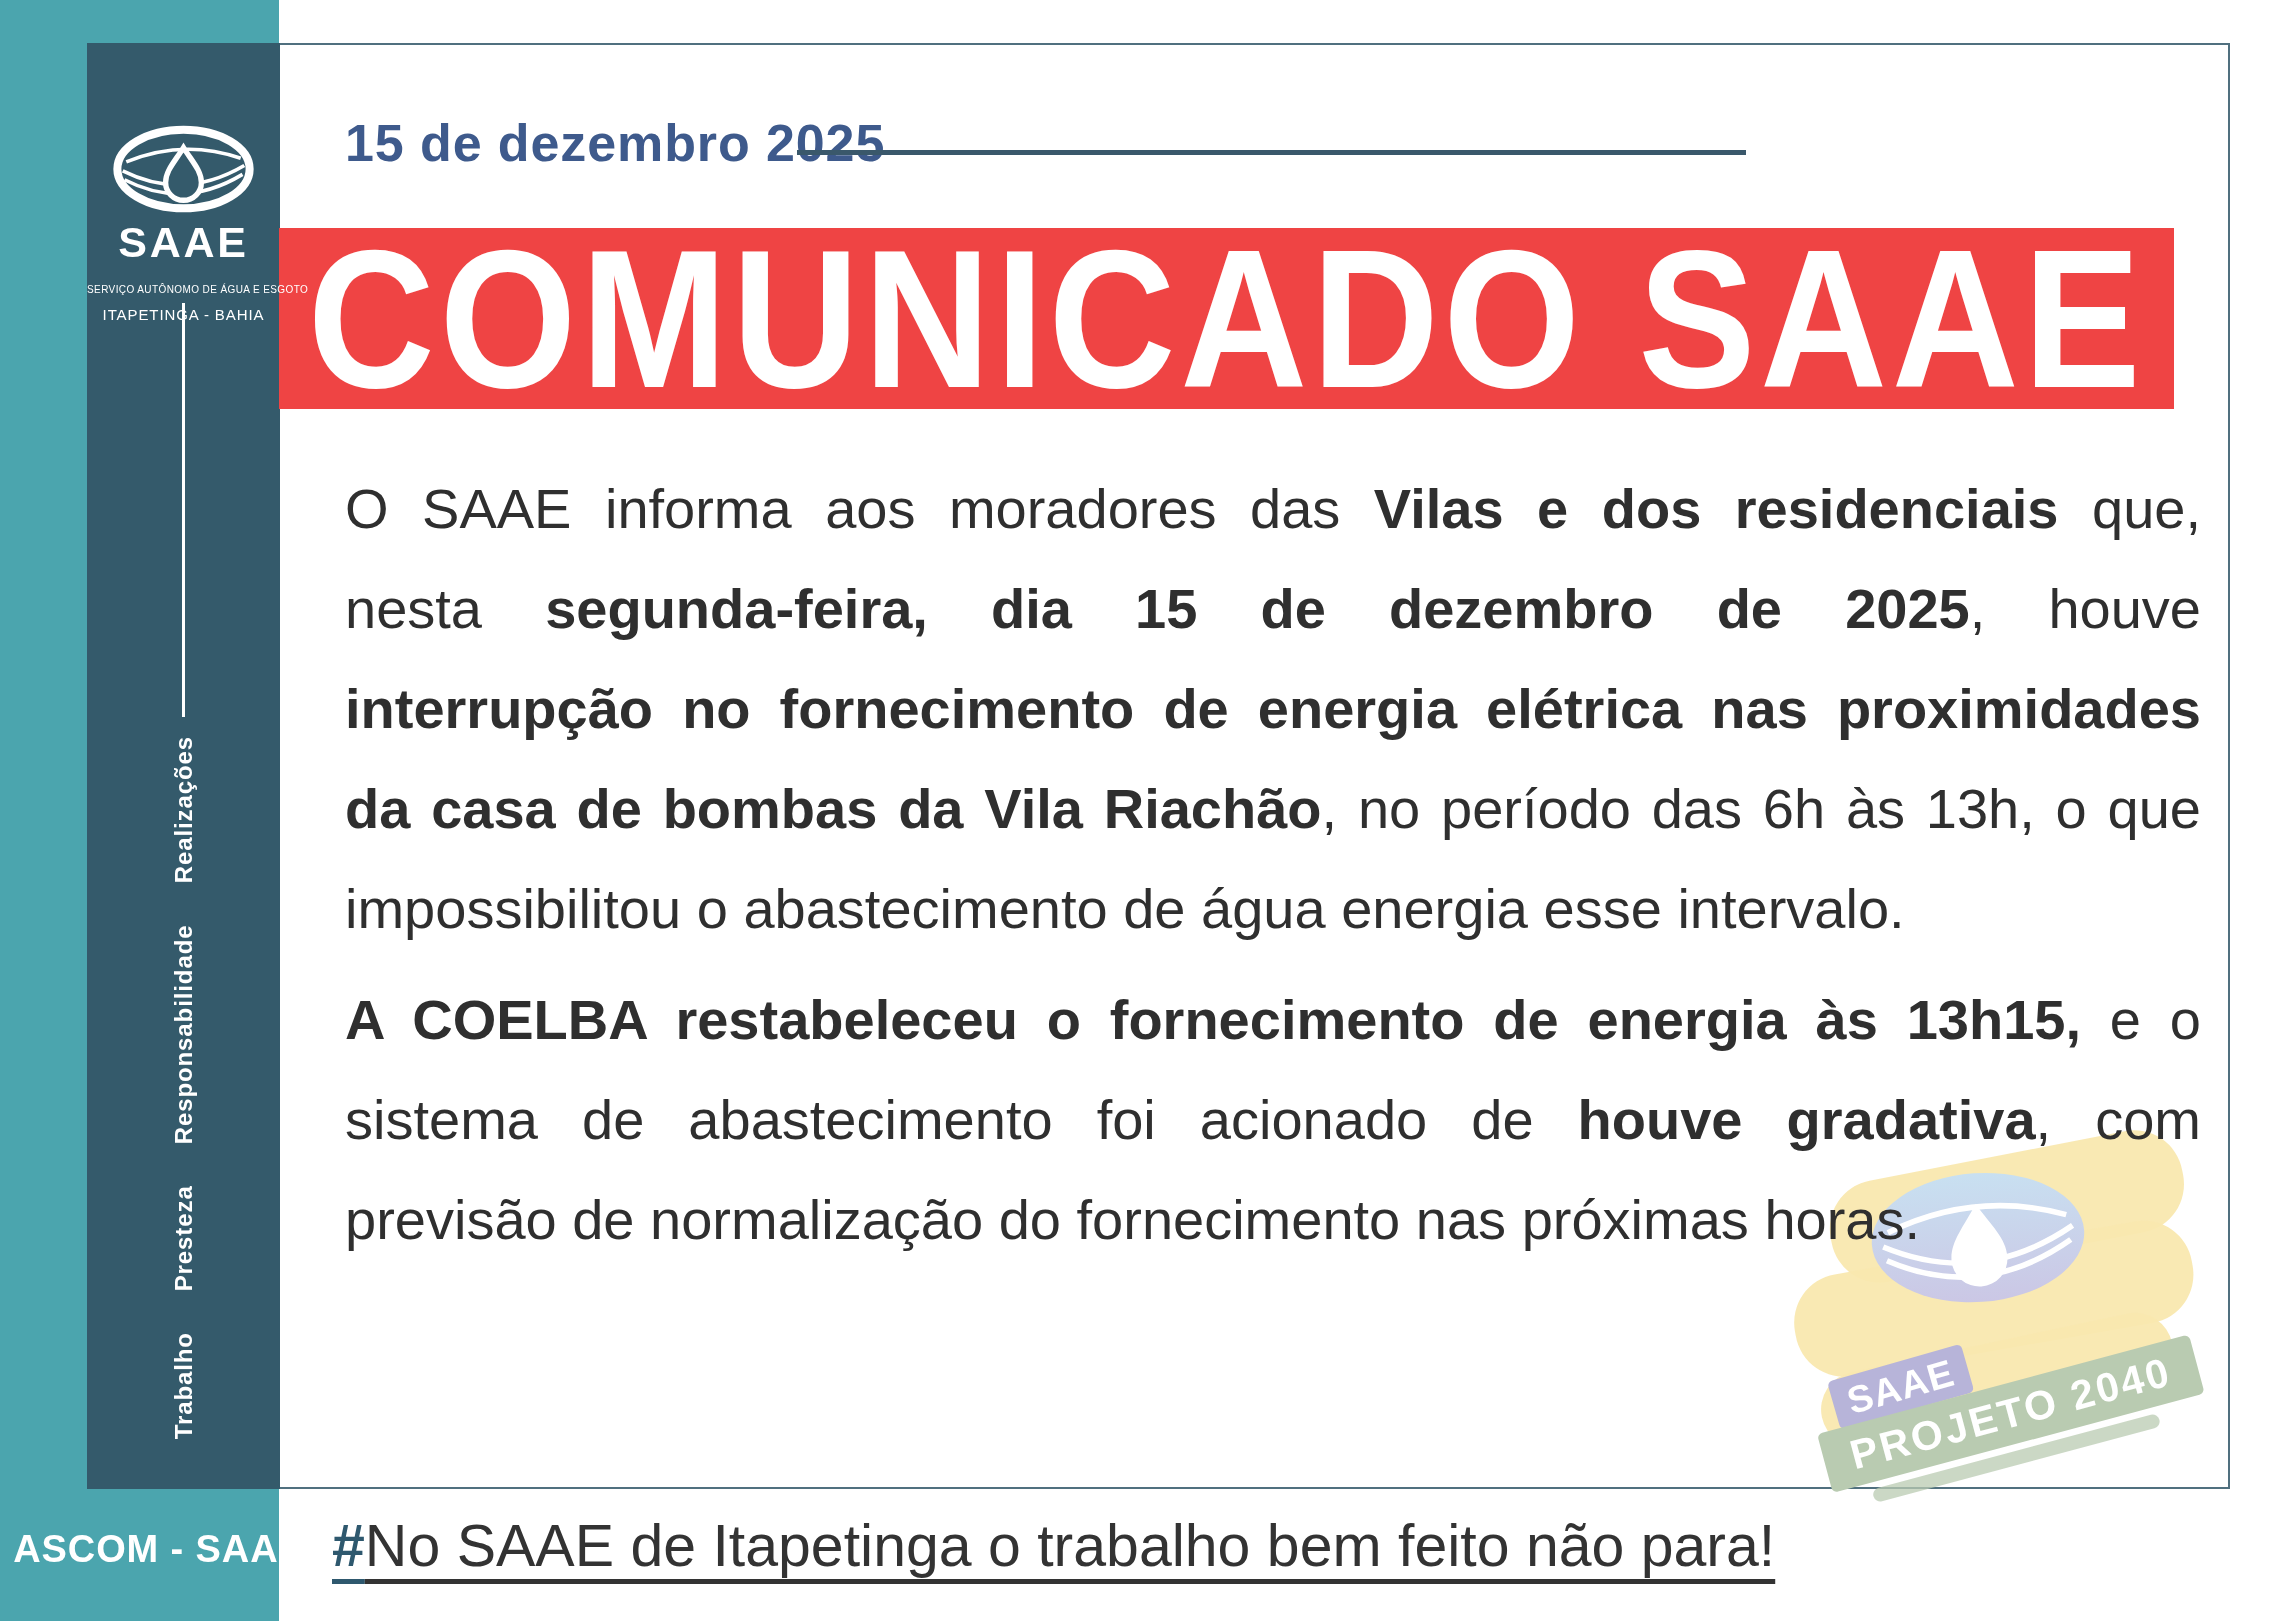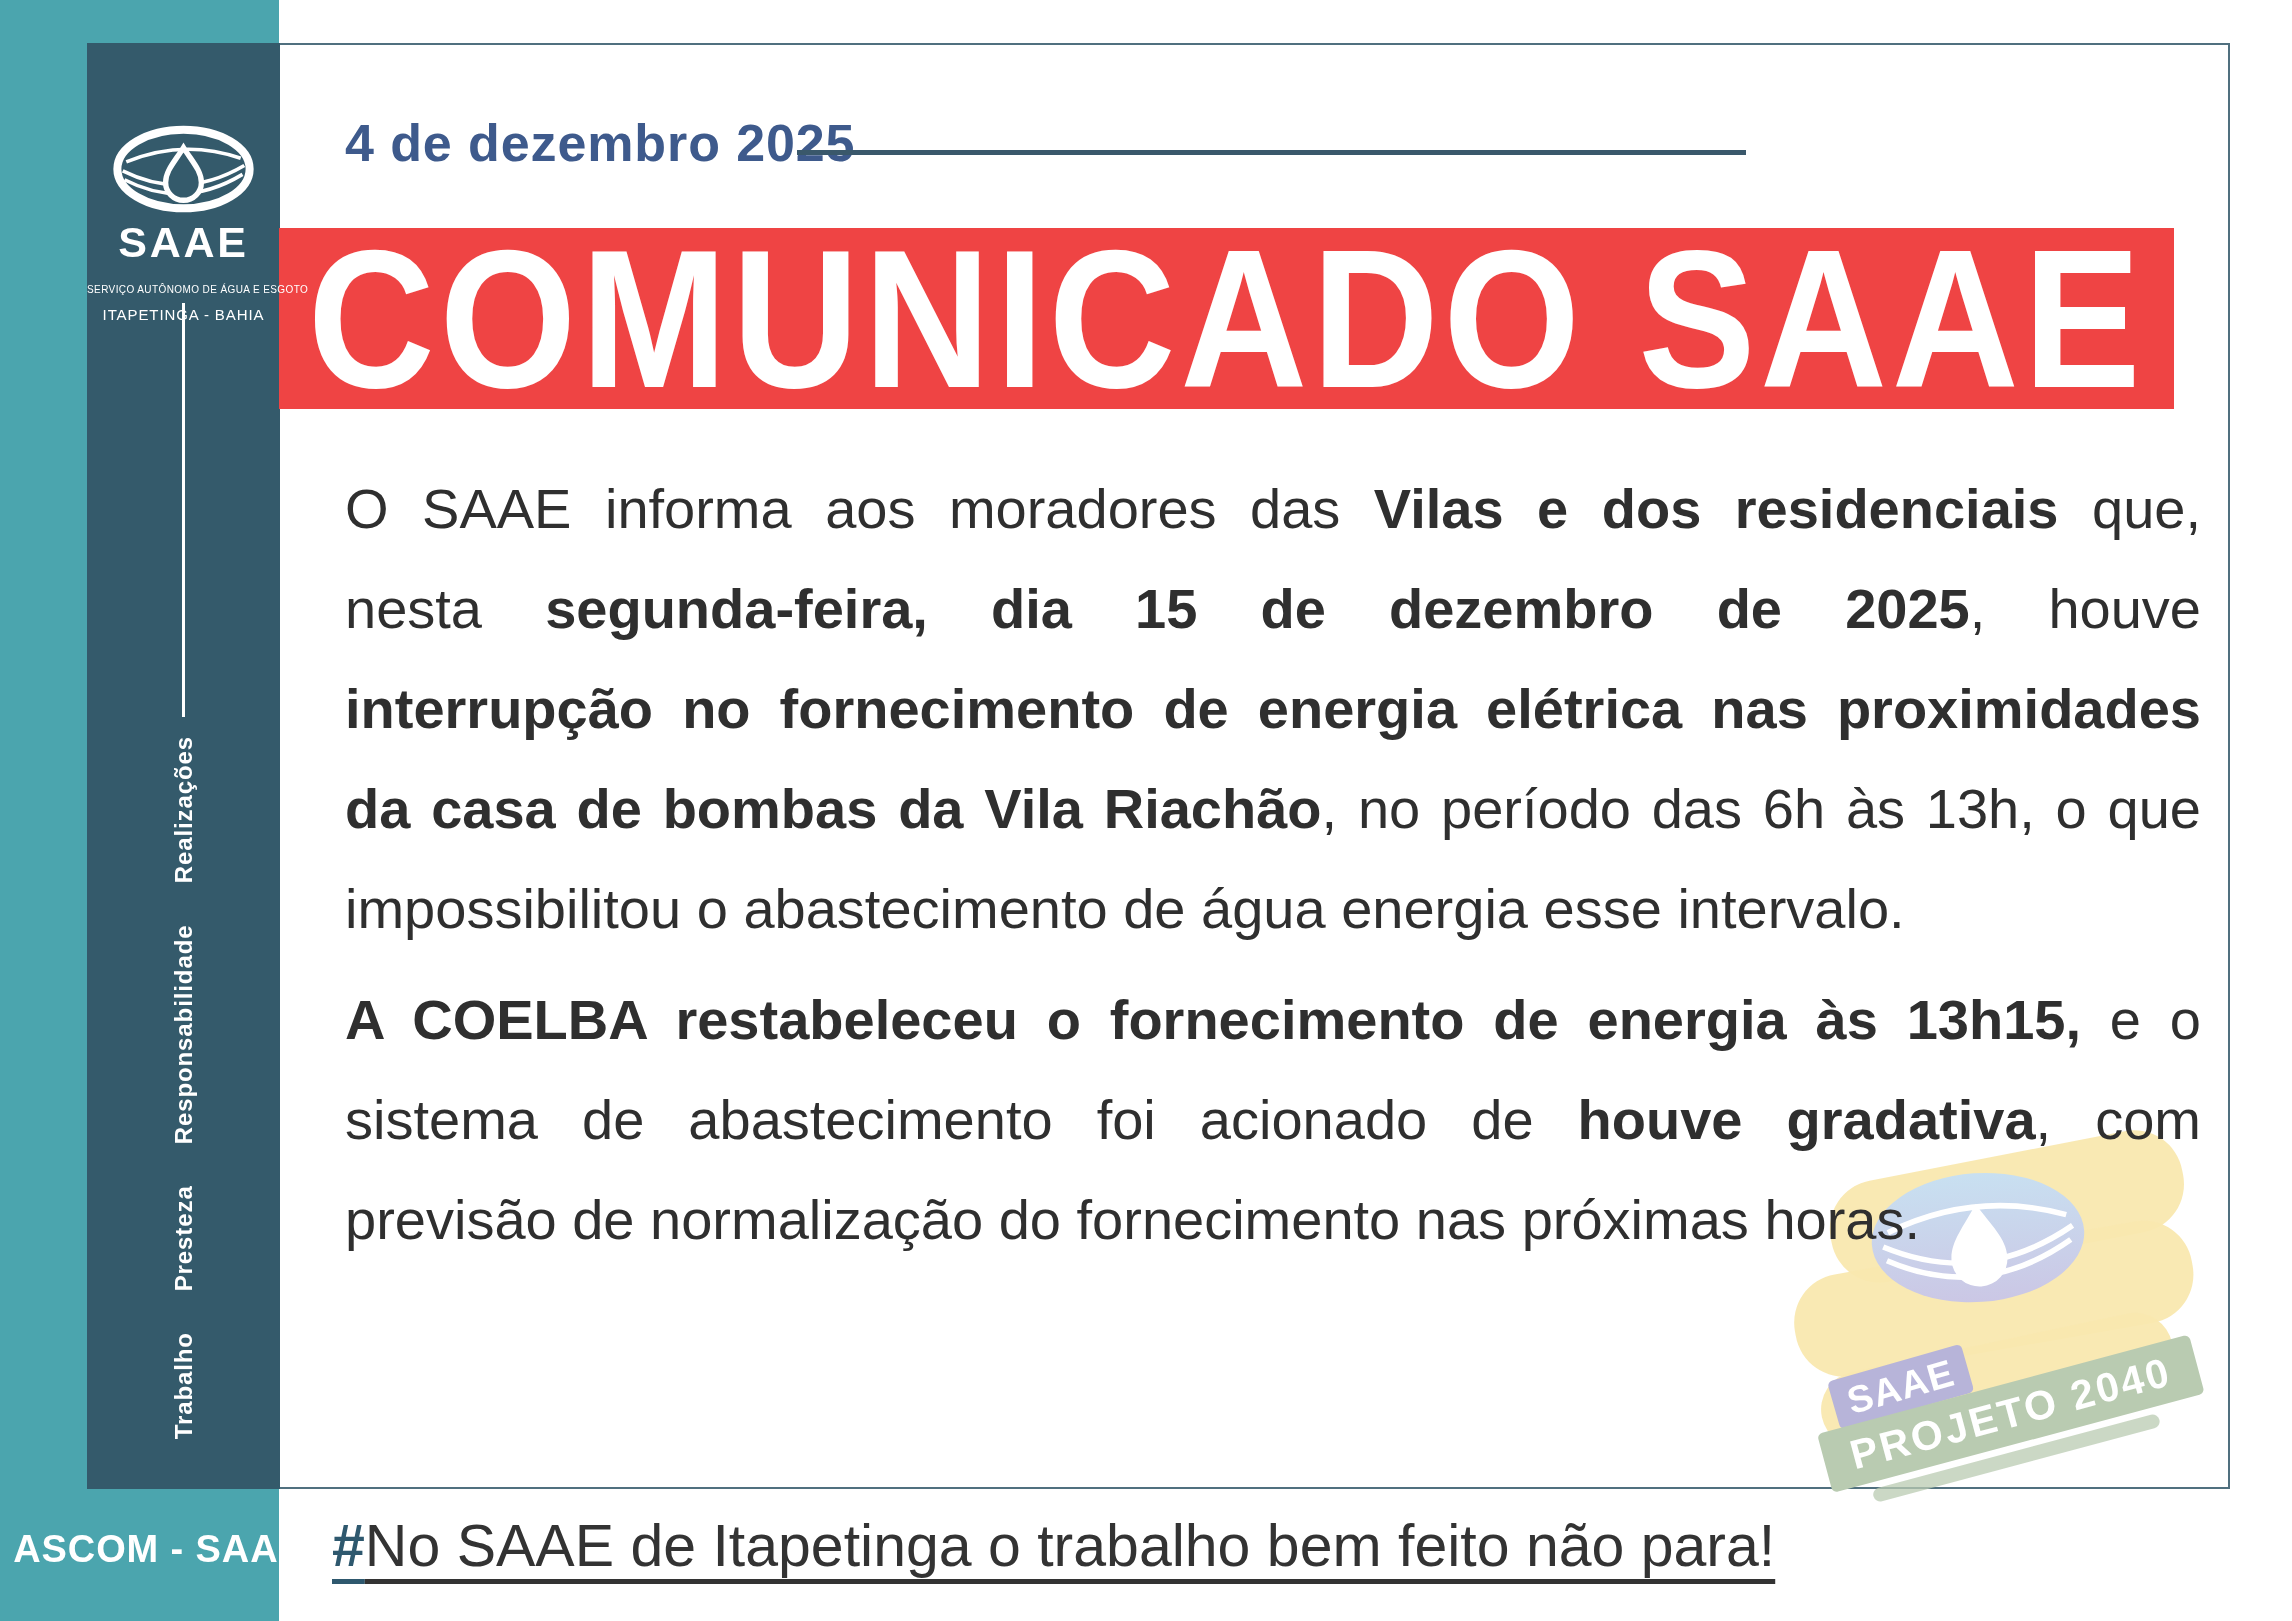--- a/index.html
+++ b/index.html
@@ -124,21 +124,21 @@
     <div class="sb-sub">SERVIÇO AUTÔNOMO DE ÁGUA E ESGOTO</div>
     <div class="sb-loc">ITAPETINGA - BAHIA</div>
   </div>
 
   <div class="sb-vline"></div>
 
   <div class="sb-values">
     <div class="sb-values-inner"><span>Trabalho</span><span>Presteza</span><span>Responsabilidade</span><span>Realizações</span></div>
   </div>
 
-  <div class="date-text">4 de dezembro 2025</div>
+  <div class="date-text">15 de dezembro 2025</div>
   <div class="date-rule"></div>
 
   <div class="banner">
     <div class="banner-title">COMUNICADO SAAE</div>
   </div>
 
   <div class="watermark">
     <div class="wm-rot">
       <div class="wm-yellow wm-y1"></div>
       <div class="wm-yellow wm-y2"></div>

